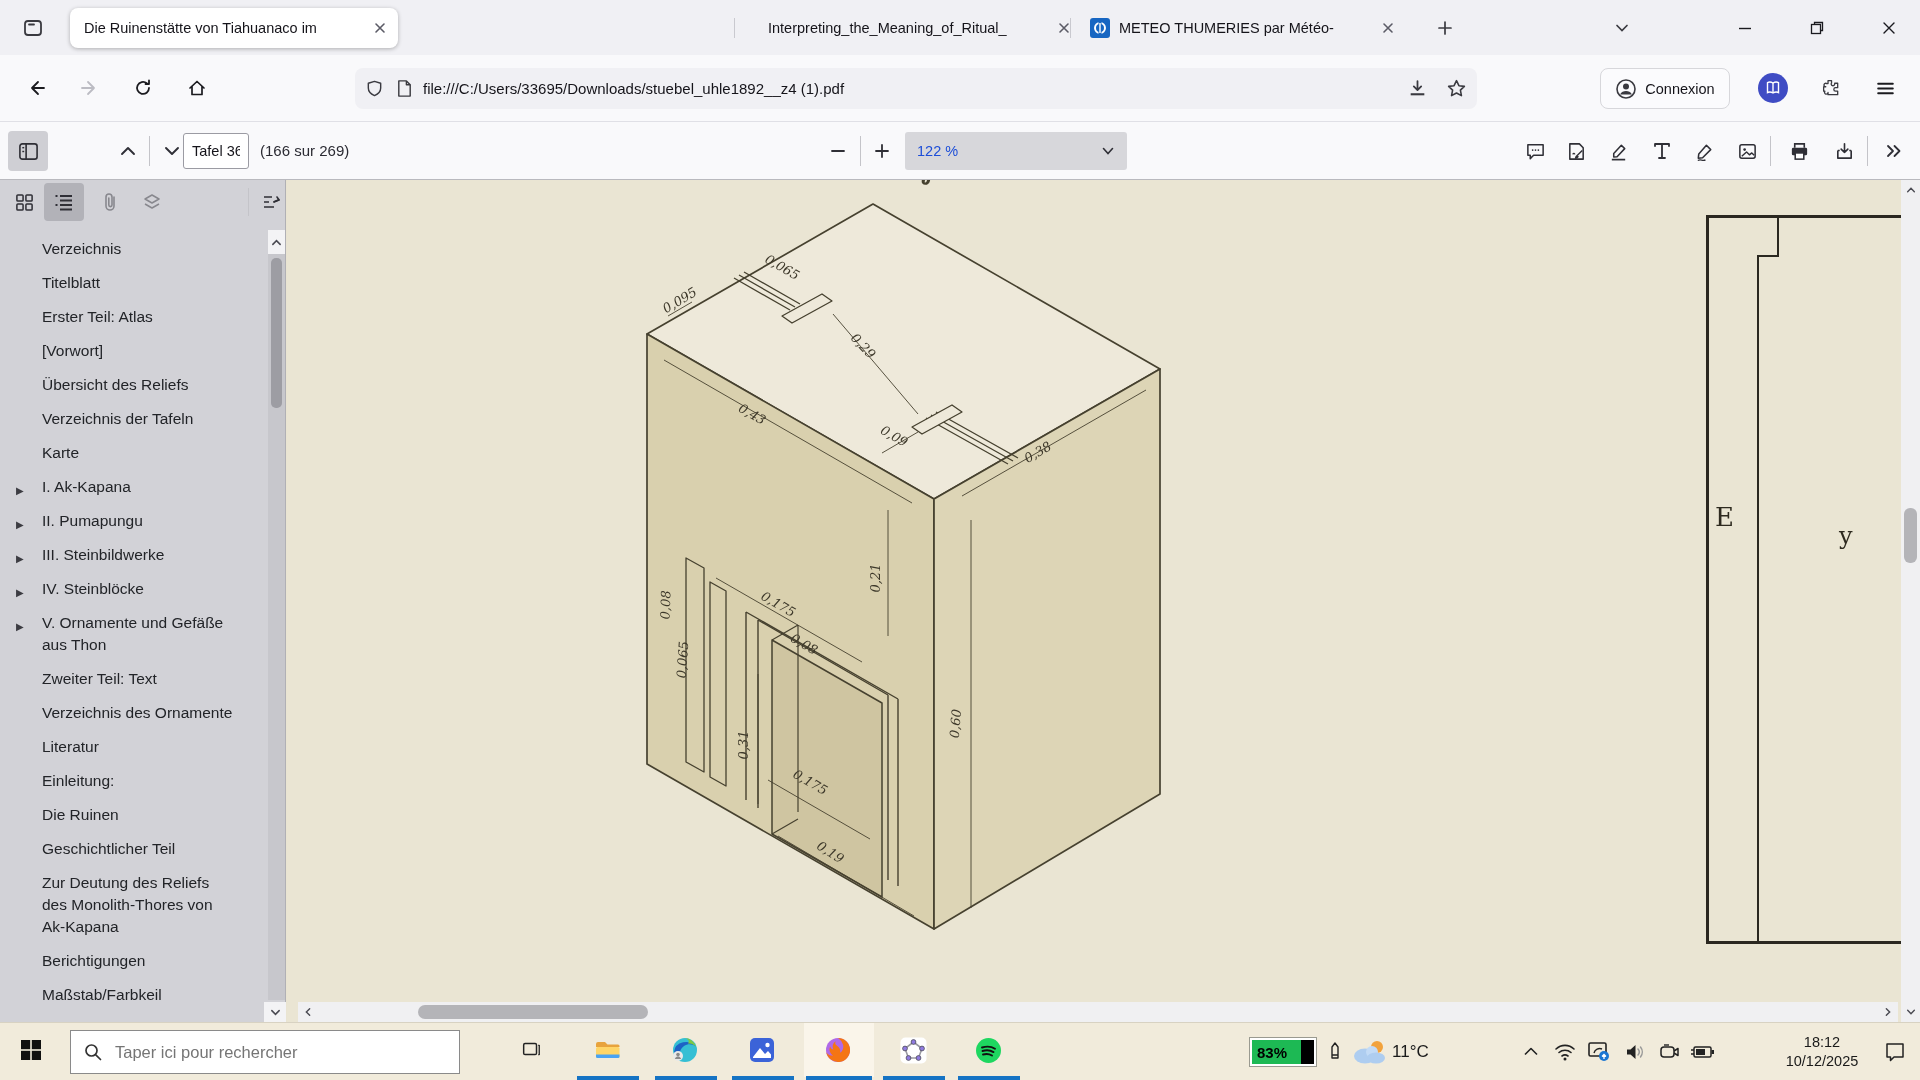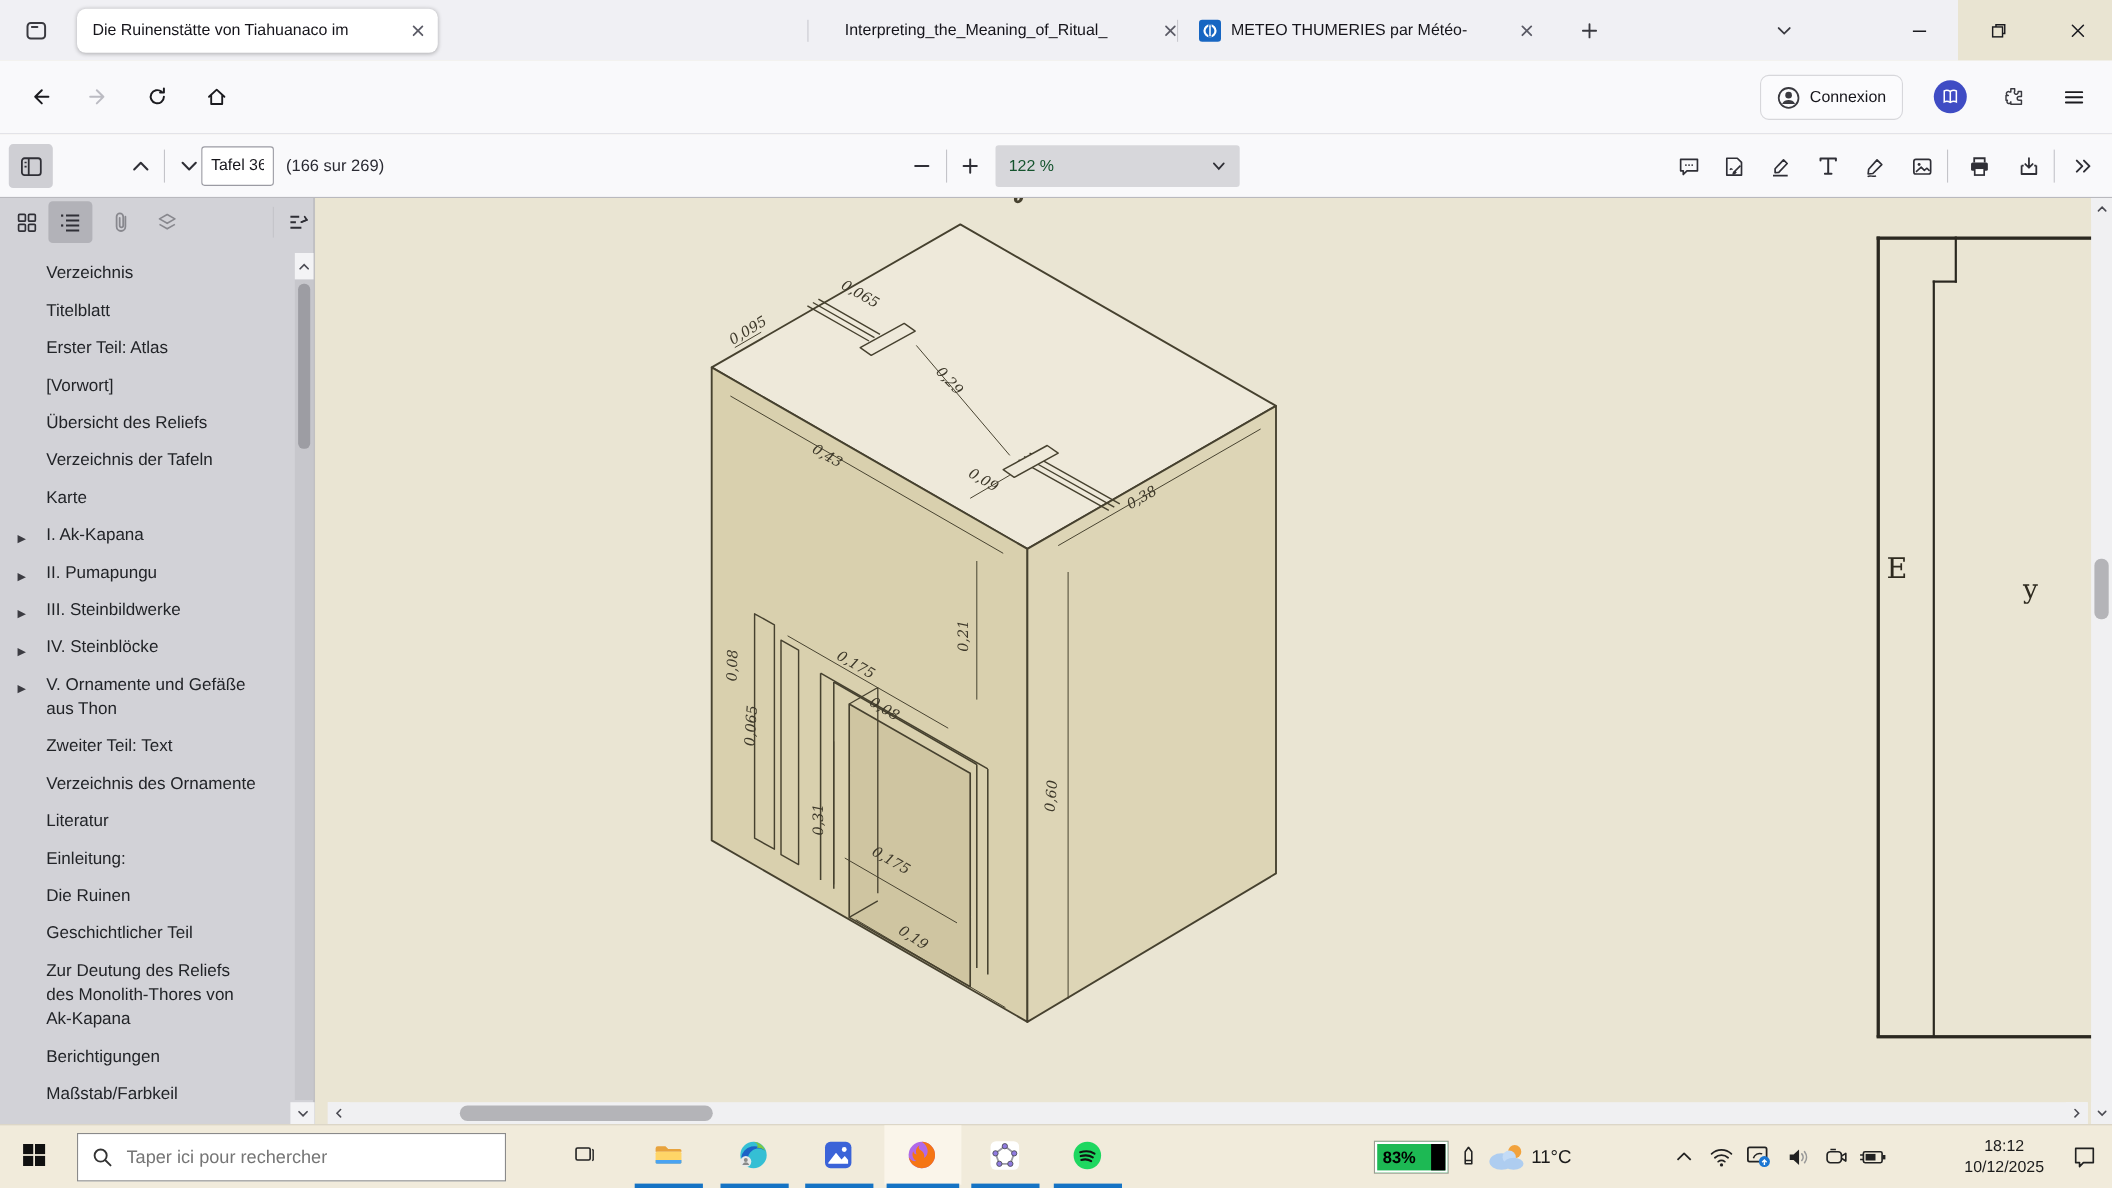--- a/index.html
+++ b/index.html
@@ -1,21 +1,21 @@
 <!DOCTYPE html>
 <html><head>
 <meta charset="utf-8">
 <style>
   * { margin:0; padding:0; box-sizing:border-box; }
   html,body { width:1920px; height:1080px; overflow:hidden; }
   body { font-family:"Liberation Sans", sans-serif; }
   #screen { position:relative; width:1920px; height:1080px; background:#e9e4d2; overflow:hidden; }
 
   
-  .tabstrip { position:absolute; left:0; top:0; width:1780px; height:55px; background:#f0f0f4; }
+  .tabstrip { position:absolute; left:0; top:0; width:1920px; height:55px; background:#f0f0f4; }
   .fxview { position:absolute; left:12px; top:11px; width:42px; height:34px; border-radius:5px; display:flex; align-items:center; justify-content:center; }
   .tab { position:absolute; top:8px; height:40px; display:flex; align-items:center; padding:0 12px 0 14px; border-radius:8px; color:#15141a; font-size:14.5px; }
   .tab.active { background:#fff; box-shadow:0 1px 4px rgba(0,0,0,.28); }
   .tab-title { flex:1; white-space:nowrap; overflow:hidden; }
   .tab-close { flex:none; margin-left:8px; }
   .tab-div { position:absolute; top:18px; width:1px; height:20px; background:#c9c9cf; }
   .chrome-btn { position:absolute; top:12px; width:34px; height:32px; display:flex; align-items:center; justify-content:center; border-radius:5px; }
   .favicon-meteo { width:20px; height:20px; border-radius:3px; background:#1766c2; margin-right:9px; flex:none; display:flex; align-items:center; justify-content:center; }
 
   
@@ -26,21 +26,21 @@
   .signin { position:absolute; left:1600px; top:13px; width:130px; height:41px; border:1px solid #d7d7db; border-radius:8px; display:flex; align-items:center; justify-content:center; gap:8px; font-size:14.5px; color:#15141a; background:#fbfbfd; }
   .ext-blue { position:absolute; left:1758px; top:18px; width:30px; height:30px; border-radius:50%; background:#3f4cc4; display:flex; align-items:center; justify-content:center; }
 
   
   .pdfbar { position:absolute; left:0; top:122px; width:1920px; height:58px; background:#f9f9fb; border-bottom:1px solid #b9b9be; }
   .pdf-btn { position:absolute; top:9px; width:40px; height:40px; border-radius:4px; display:flex; align-items:center; justify-content:center; }
   .pdf-btn.active { background:#cfcfd4; }
   .pdf-sep { position:absolute; top:14px; width:1px; height:30px; background:#c4c4c9; }
   .page-input { position:absolute; left:183px; top:11px; width:66px; height:36px; border:1px solid #9b9ba3; border-radius:3px; background:#fff; font-size:14.5px; color:#15141a; text-align:left; padding:0 8px; font-family:"Liberation Sans",sans-serif; }
   .page-count { position:absolute; left:260px; top:0; height:58px; line-height:58px; font-size:15px; color:#2b2b33; }
-  .zoom-box { position:absolute; left:905px; top:10px; width:222px; height:38px; background:#d7d7db; border-radius:3px; display:flex; align-items:center; padding:0 12px; font-size:14.5px; color:#14532d; }
+  .zoom-box { position:absolute; left:905px; top:10px; width:222px; height:38px; background:#d7d7db; border-radius:3px; display:flex; align-items:center; padding:0 12px; font-size:14.5px; color:#1d4ed8; }
 
   
   .sidebar { position:absolute; left:0; top:180px; width:286px; bottom:58px; background:#d2d2d7; border-right:1px solid #b0b0b5; }
   .side-tools { position:absolute; left:0; top:0; width:286px; height:44px; }
   .stool { position:absolute; top:3px; width:40px; height:38px; border-radius:4px; display:flex; align-items:center; justify-content:center; }
   .stool.active { background:#b2b2b8; }
   .outline { position:absolute; left:0; top:50px; width:268px; bottom:22px; overflow:hidden; padding-top:8px; }
   .oitem { position:relative; padding-left:42px; margin-bottom:12px; font-size:15.5px; line-height:22px; color:#222428; }
   .tri { position:absolute; left:16px; top:4px; font-size:10px; color:#3c3c42; }
   .olabel { display:block; width:194px; }
@@ -161,20 +161,37 @@
           <path d="M16 10 a6 6 0 1 1 -2.2-4.7" fill="none" stroke="#1b1b1f" stroke-width="1.8" stroke-linecap="round"></path>
           <path d="M16 2.5 V6 H12.5" fill="none" stroke="#1b1b1f" stroke-width="1.8" stroke-linecap="round" stroke-linejoin="round"></path>
         </svg>
     </div>
     <div class="nav-btn" style="left:178px;">
       <svg width="20" height="20" viewBox="0 0 20 20">
           <path d="M3 10 L10 3.5 L17 10 M5 8.5 V16.5 H15 V8.5" fill="none" stroke="#1b1b1f" stroke-width="1.7" stroke-linecap="round" stroke-linejoin="round"></path>
         </svg>
     </div>
 
+    <div class="urlbar">
+      <svg width="19" height="19" viewBox="0 0 20 20">
+          <path d="M10 2.5 L16.5 4.5 V9.5 C16.5 13.8 13.5 16 10 17.5 C6.5 16 3.5 13.8 3.5 9.5 V4.5 Z" fill="none" stroke="#3a3a40" stroke-width="1.5" stroke-linejoin="round"></path>
+        </svg>
+      <svg width="17" height="19" viewBox="0 0 16 20" style="margin-left:12px;">
+          <path d="M2 2 H10 L14 6 V18 H2 Z" fill="none" stroke="#3a3a40" stroke-width="1.5" stroke-linejoin="round"></path>
+          <path d="M10 2 V6 H14" fill="none" stroke="#3a3a40" stroke-width="1.5" stroke-linejoin="round"></path>
+        </svg>
+      <span class="url-text">file:///C:/Users/33695/Downloads/stuebel_uhle1892__z4 (1).pdf</span>
+      <svg width="21" height="21" viewBox="0 0 20 20" style="margin-right:18px;">
+          <path d="M10 3 V11 M6.5 8 L10 11.5 L13.5 8" fill="none" stroke="#3a3a40" stroke-width="1.7" stroke-linecap="round" stroke-linejoin="round"></path>
+          <path d="M3.5 14.5 H16.5 V16.5 H3.5 Z" fill="#3a3a40"></path>
+        </svg>
+      <svg width="21" height="21" viewBox="0 0 20 20">
+          <path d="M10 2.5 L12.3 7.3 L17.5 8 L13.7 11.6 L14.7 16.8 L10 14.3 L5.3 16.8 L6.3 11.6 L2.5 8 L7.7 7.3 Z" fill="none" stroke="#3a3a40" stroke-width="1.5" stroke-linejoin="round"></path>
+        </svg>
+    </div>
 
     <div class="signin">
       <svg width="22" height="22" viewBox="0 0 22 22">
           <circle cx="11" cy="11" r="9" fill="none" stroke="#3a3a40" stroke-width="1.6"></circle>
           <circle cx="11" cy="8.5" r="3" fill="#3a3a40"></circle>
           <path d="M5 16.5 C6.5 13.8 8.5 13 11 13 C13.5 13 15.5 13.8 17 16.5" fill="#3a3a40"></path>
         </svg>
       <span>Connexion</span>
     </div>
 

